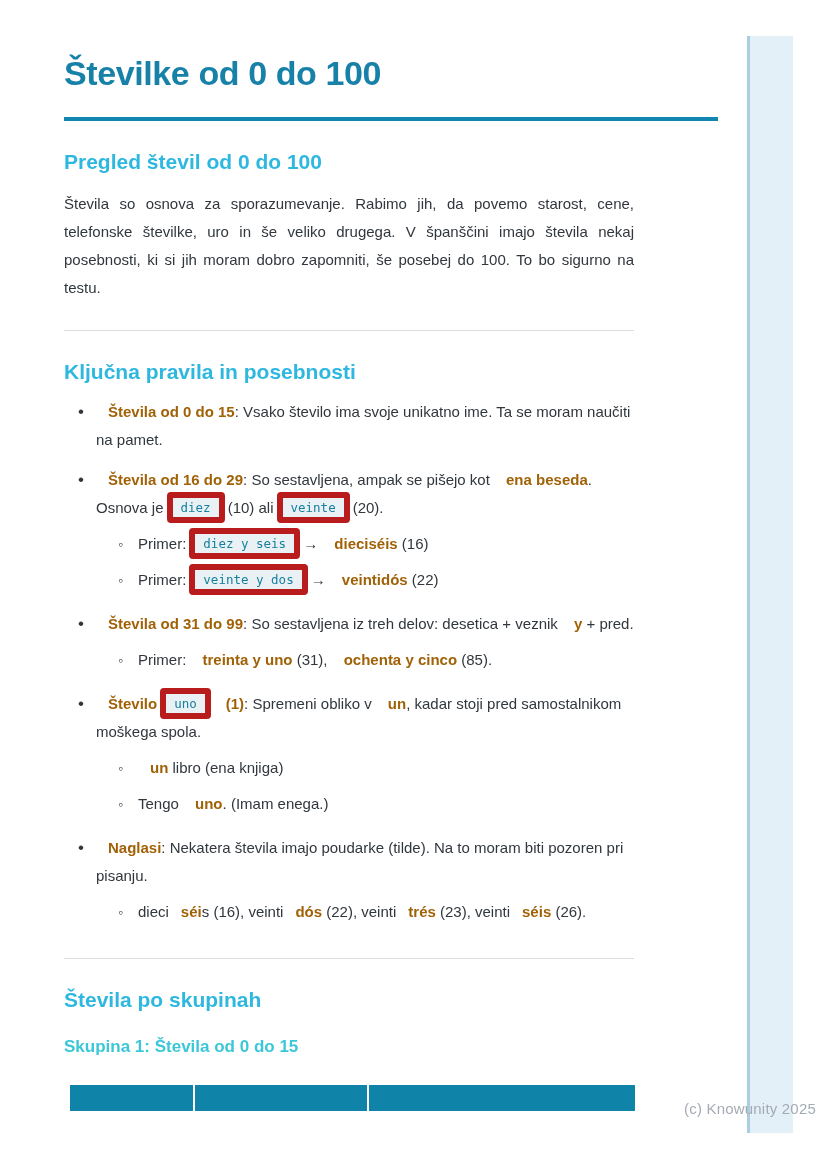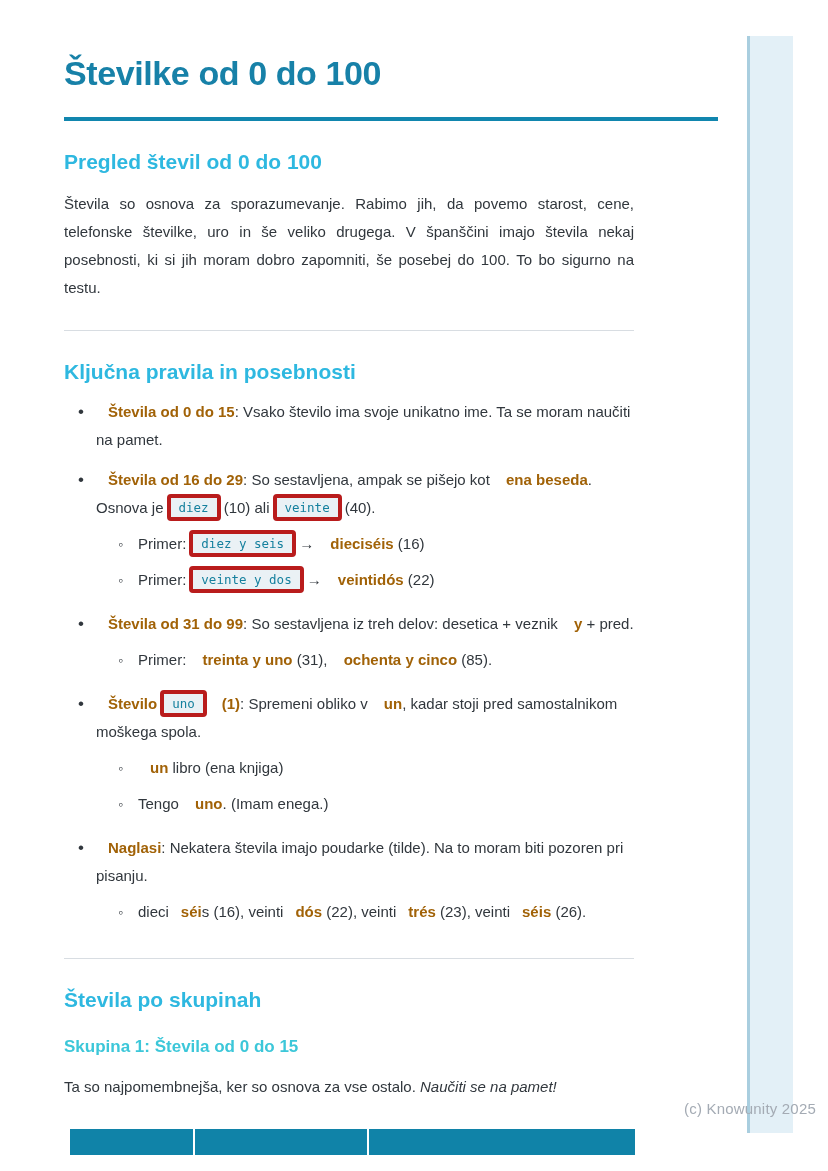--- a/index.html
+++ b/index.html
@@ -120,21 +120,21 @@
     color: #31373d;
   }
 
   .bold { font-weight: 700; color: #a16207; margin-left: 12px; }
   .italic { font-style: italic; }
   .code {
     font-family: "DejaVu Sans Mono", monospace;
     font-size: 12.5px;
     color: #15809e;
     background: #eaf1f5;
-    border: 4px solid #b91c1c;
+    border: 6px solid #b91c1c;
     border-radius: 4px;
     padding: 2px 8px;
     margin: 0 3px;
     white-space: nowrap;
     vertical-align: 1px;
   }
 
   .numbers-table {
     display: flex;
     margin: 28px 0 0 6px;
@@ -170,21 +170,21 @@
 
     <h2 class="sec">Ključna pravila in posebnosti</h2>
 
     <ul class="rules">
         <li>
           <span class="marker">•</span>
           <div class="li-body"><span class="bold">Števila od 0 do 15</span><span>: Vsako število ima svoje unikatno ime. Ta se moram naučiti na pamet.</span></div>
         </li>
         <li>
           <span class="marker">•</span>
-          <div class="li-body"><span class="bold">Števila od 16 do 29</span><span>: So sestavljena, ampak se pišejo kot </span><span class="bold">ena beseda</span><span>. Osnova je</span><span class="code">diez</span><span>(10) ali</span><span class="code">veinte</span><span>(40).</span><ul class="sublist">
+          <div class="li-body"><span class="bold">Števila od 16 do 29</span><span>: So sestavljena, ampak se pišejo kot </span><span class="bold">ena beseda</span><span>. Osnova je</span><span class="code">diez</span><span>(10) ali</span><span class="code">veinte</span><span>(20).</span><ul class="sublist">
               <li>
                 <span class="smarker">◦</span>
                 <div class="li-body"><span>Primer:</span><span class="code">diez y seis</span><span>→ </span><span class="bold">dieciséis</span><span> (16)</span></div>
               </li>
               <li>
                 <span class="smarker">◦</span>
                 <div class="li-body"><span>Primer:</span><span class="code">veinte y dos</span><span>→ </span><span class="bold">veintidós</span><span> (22)</span></div>
               </li>
             </ul></div>
         </li>
@@ -219,21 +219,20 @@
               </li>
             </ul></div>
         </li>
       </ul>
 
     <hr class="divider">
 
     <h2 class="sec">Števila po skupinah</h2>
     <h3 class="subsec">Skupina 1: Števila od 0 do 15</h3>
 
-    <p class="body-text"><span>Ta so najpomembnejša, ker so osnova za vse ostalo. </span><span class="italic">Naučiti se na pamet!</span></p>
 
     <div class="numbers-table">
         <div class="th th0"></div>
         <div class="th th1"></div>
         <div class="th th2"></div>
       </div>
 
   </div>
 </div>
 

